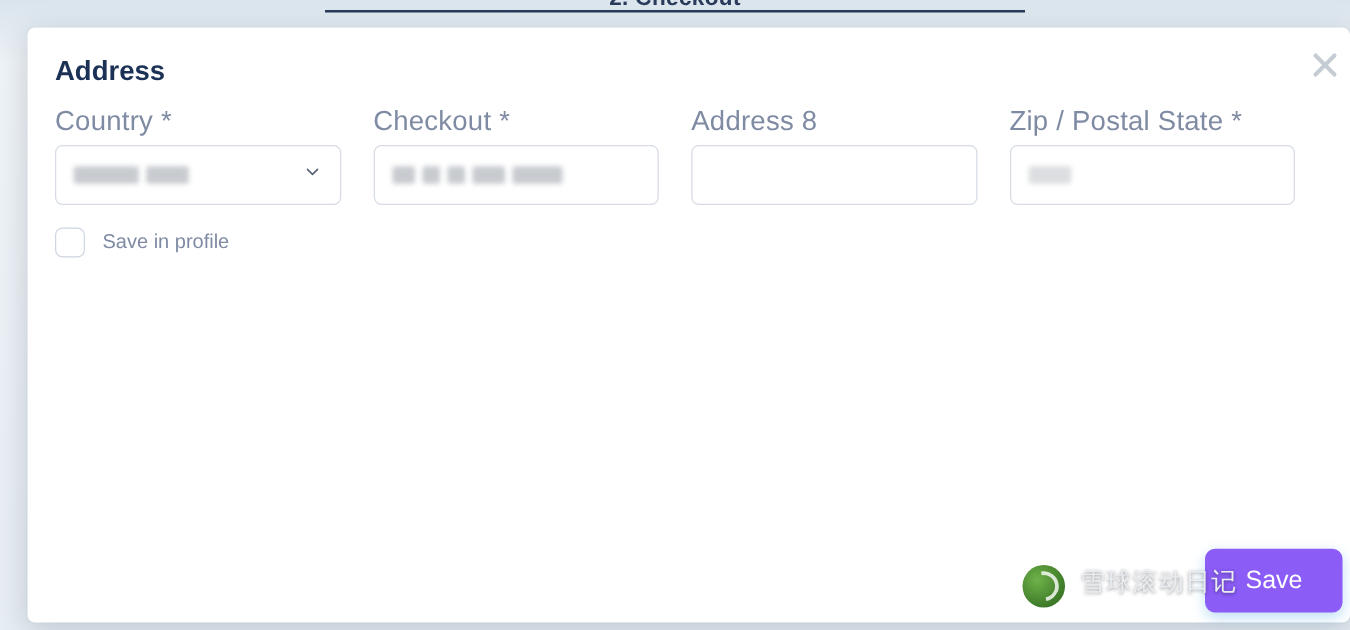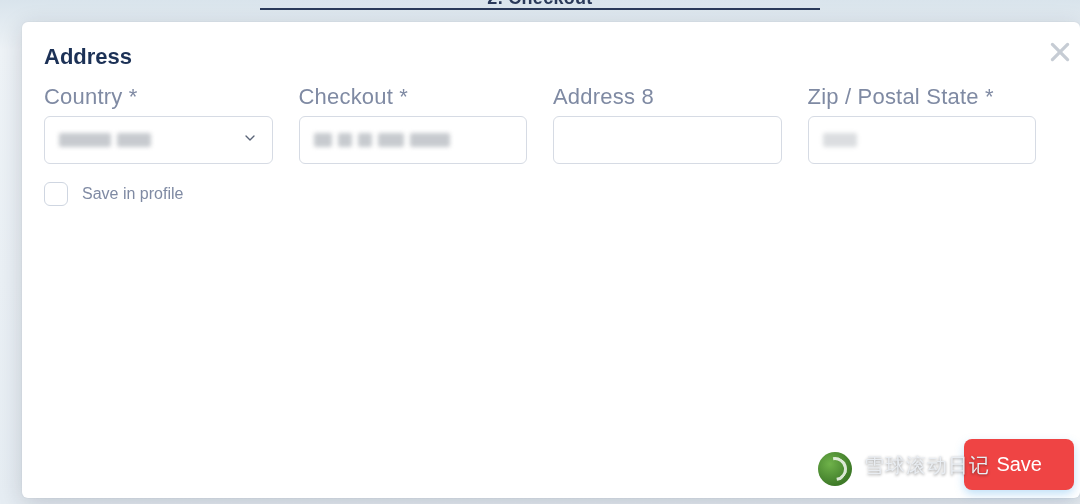--- a/index.html
+++ b/index.html
@@ -76,21 +76,21 @@
   .checkbox-row {
     display:flex; align-items:center; gap:14px; margin-top:18px;
   }
   .chk {
     width:24px; height:24px; border:1.5px solid #cfd6e1; border-radius:6px; background:#fff;
   }
   .chk-label { color:#7f8aa3; font-size:16px; }
 
   .save-btn {
     position: absolute; right: 6px; bottom: 8px;
-    background:#ef4444; color:#fff; font-size:20px; font-weight:500;
+    background:#8b5cf6; color:#fff; font-size:20px; font-weight:500;
     padding: 14px 32px; border:none; border-radius:8px; cursor:pointer;
     box-shadow: 0 4px 10px rgba(74,167,232,.35);
   }
 
   .watermark {
     position: absolute; right: 90px; bottom: 18px;
     display:flex; gap:12px;
     background: rgba(255,255,255,0.0);
     color:#e9edf2; text-shadow: 0 1px 3px rgba(0,0,0,.45);
     font-size:20px; letter-spacing:1px;

